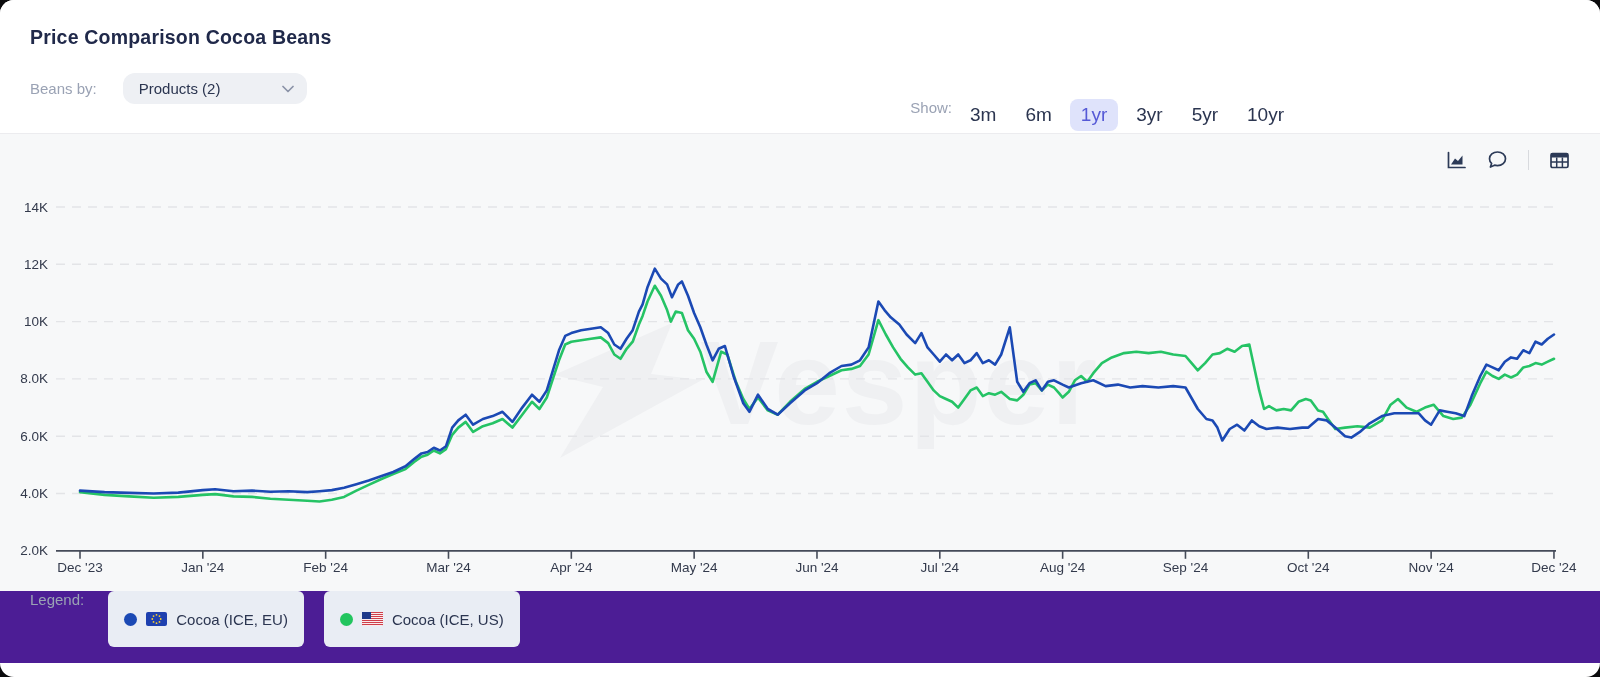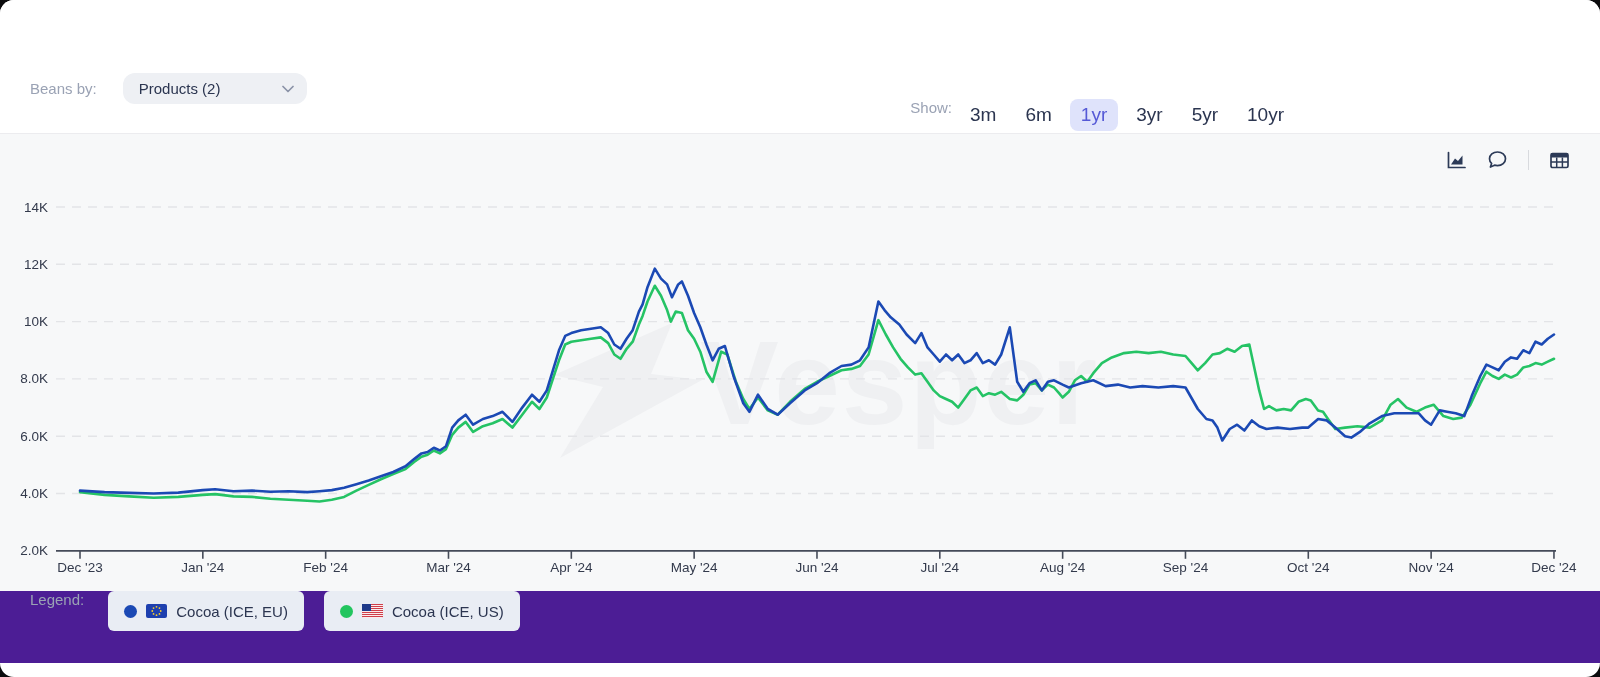--- a/index.html
+++ b/index.html
@@ -42,30 +42,31 @@
   .toolbar .divider{width:1px;height:20px;background:#d8dade;}
   
   .legend-row{
     position:absolute;top:591px;left:0;width:1600px;height:72px;background:#4c1d95;
     display:flex;padding-left:30px;box-sizing:border-box;
   }
   .legend-row .muted{margin-right:24px;}
   .pills{display:flex;gap:20px;}
   .pill{
     height:32px;background:#e9edf4;border-radius:6px;display:flex;align-items:center;
-    gap:9px;padding:4px 16px;font-size:15px;color:#2b3550;cursor:pointer;
+    gap:9px;padding:12px 16px;font-size:15px;color:#2b3550;cursor:pointer;
   }
   .dot{width:13px;height:13px;border-radius:50%;flex:0 0 auto;}
 </style>
 </head>
 <body>
 
 <div class="card">
 
   <div class="header">
+    <h1 class="page-title">Price Comparison Cocoa Beans</h1>
 
     <div class="filter-row">
       <span class="muted">Beans by:</span>
       <div class="dropdown">
         <span>Products (2)</span>
         <svg width="12" height="8" viewBox="0 0 12 8">
           <path d="M1 1.5 L6 6.5 L11 1.5" fill="none" stroke="#8b93a7" stroke-width="1.7" stroke-linecap="round" stroke-linejoin="round"></path>
         </svg>
       </div>
     </div>

